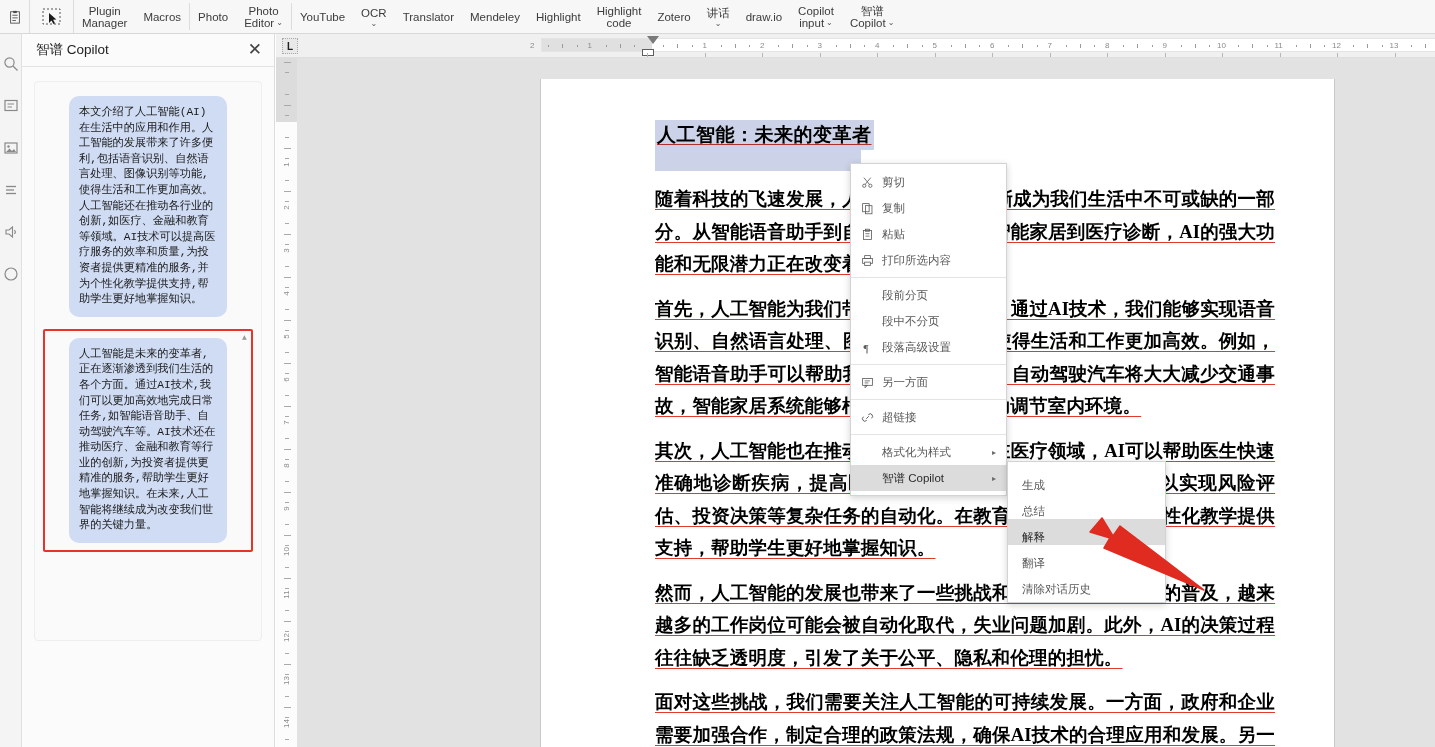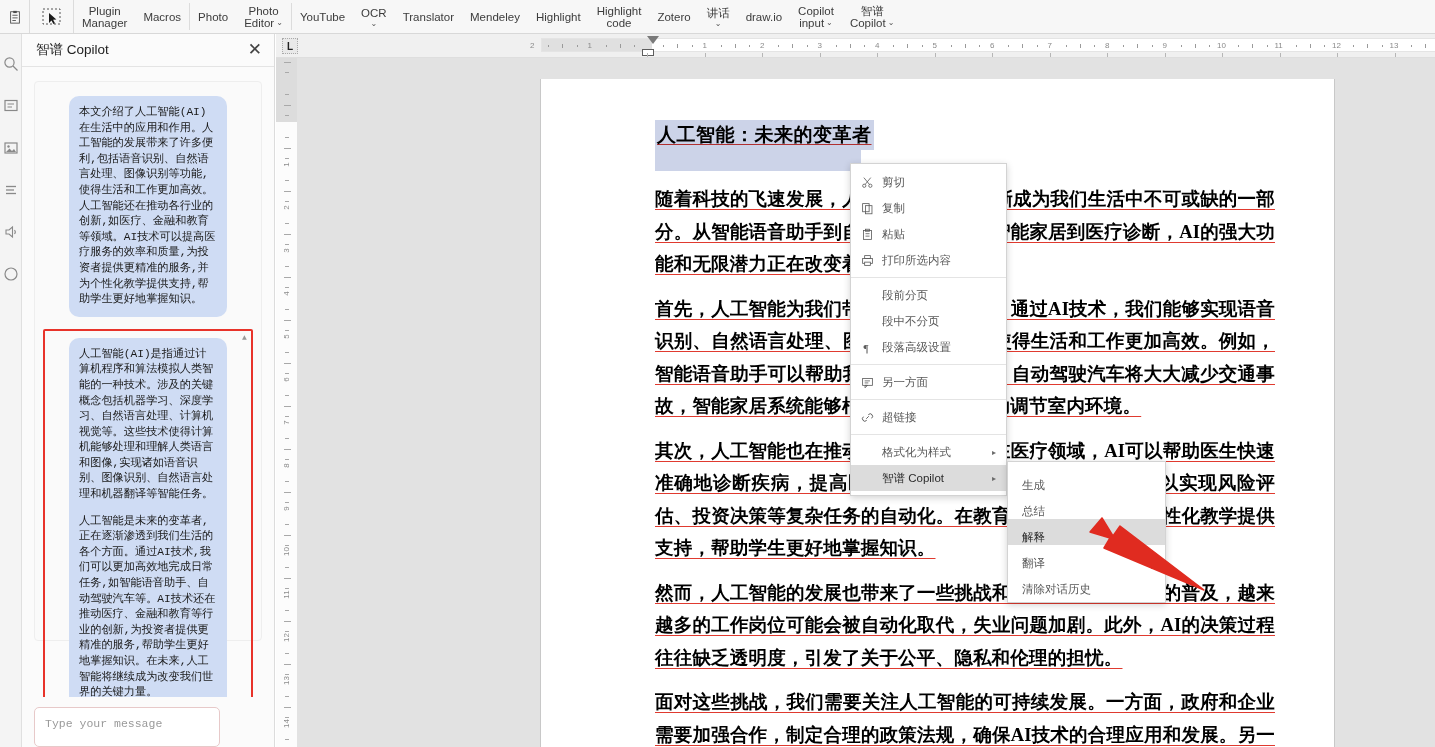--- a/index.html
+++ b/index.html
@@ -328,29 +328,25 @@
             <div class="bubble">
               <p>本文介绍了人工智能(AI)在生活中的应用和作用。人工智能的发展带来了许多便利,包括语音识别、自然语言处理、图像识别等功能,使得生活和工作更加高效。人工智能还在推动各行业的创新,如医疗、金融和教育等领域。AI技术可以提高医疗服务的效率和质量,为投资者提供更精准的服务,并为个性化教学提供支持,帮助学生更好地掌握知识。</p>
             </div>
           </div>
           <div class="bubble-wrap-2">
             <div class="mini-scroll">
               <div class="arr">▲</div>
 
             </div>
             <div class="bubble">
-              <p>人工智能(AI)是指通过计算机程序和算法模拟人类智能的一种技术。涉及的关键概念包括机器学习、深度学习、自然语言处理、计算机视觉等。这些技术使得计算机能够处理和理解人类语言和图像,实现诸如语音识别、图像识别、自然语言处理和机器翻译等智能任务。</p>
               <p>人工智能是未来的变革者,正在逐渐渗透到我们生活的各个方面。通过AI技术,我们可以更加高效地完成日常任务,如智能语音助手、自动驾驶汽车等。AI技术还在推动医疗、金融和教育等行业的创新,为投资者提供更精准的服务,帮助学生更好地掌握知识。在未来,人工智能将继续成为改变我们世界的关键力量。</p>
             </div>
           </div>
         </div>
       </div>
-    </div>
-    <div class="composer-wrap">
-      <div class="composer">Type your message</div>
     </div>
   </div>
 
   <div class="vruler">
     <div class="shade"></div>
     <div id="vruler-marks">
         <div class="vr-num" style="top: 126px;">1</div>
         <div class="vr-num" style="top: 169px;">2</div>
         <div class="vr-num" style="top: 212px;">3</div>
         <div class="vr-num" style="top: 255px;">4</div>

